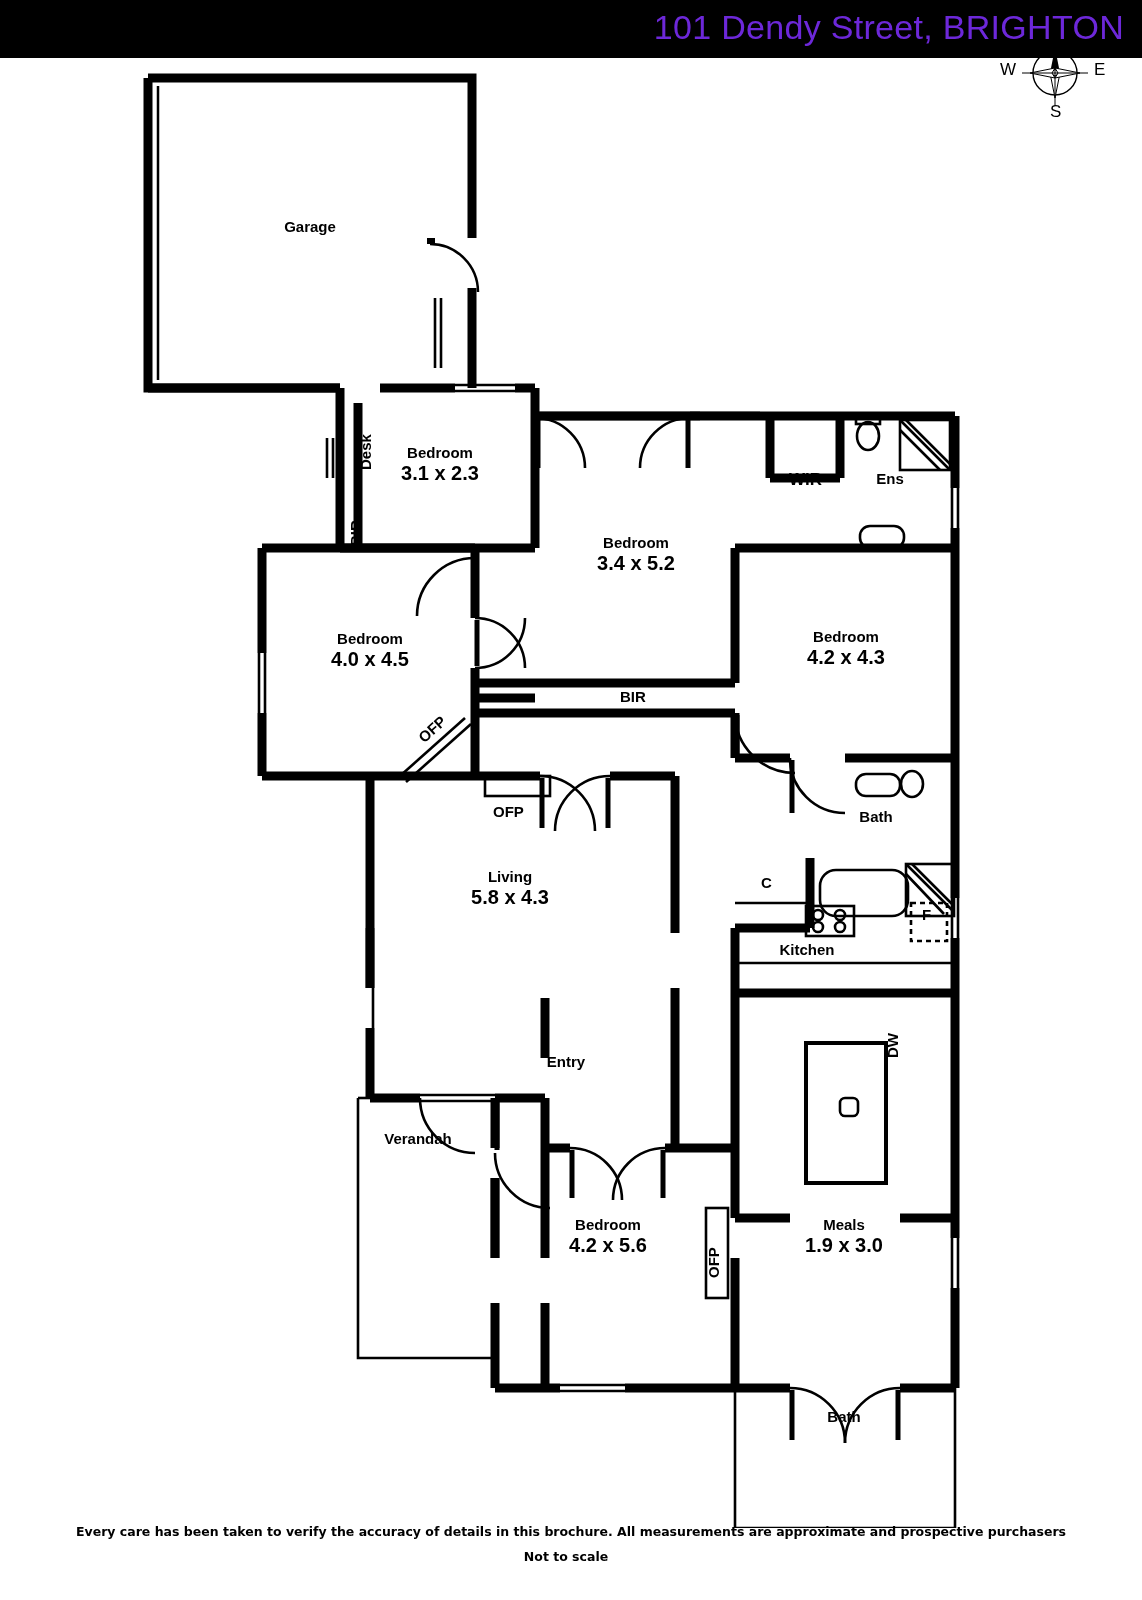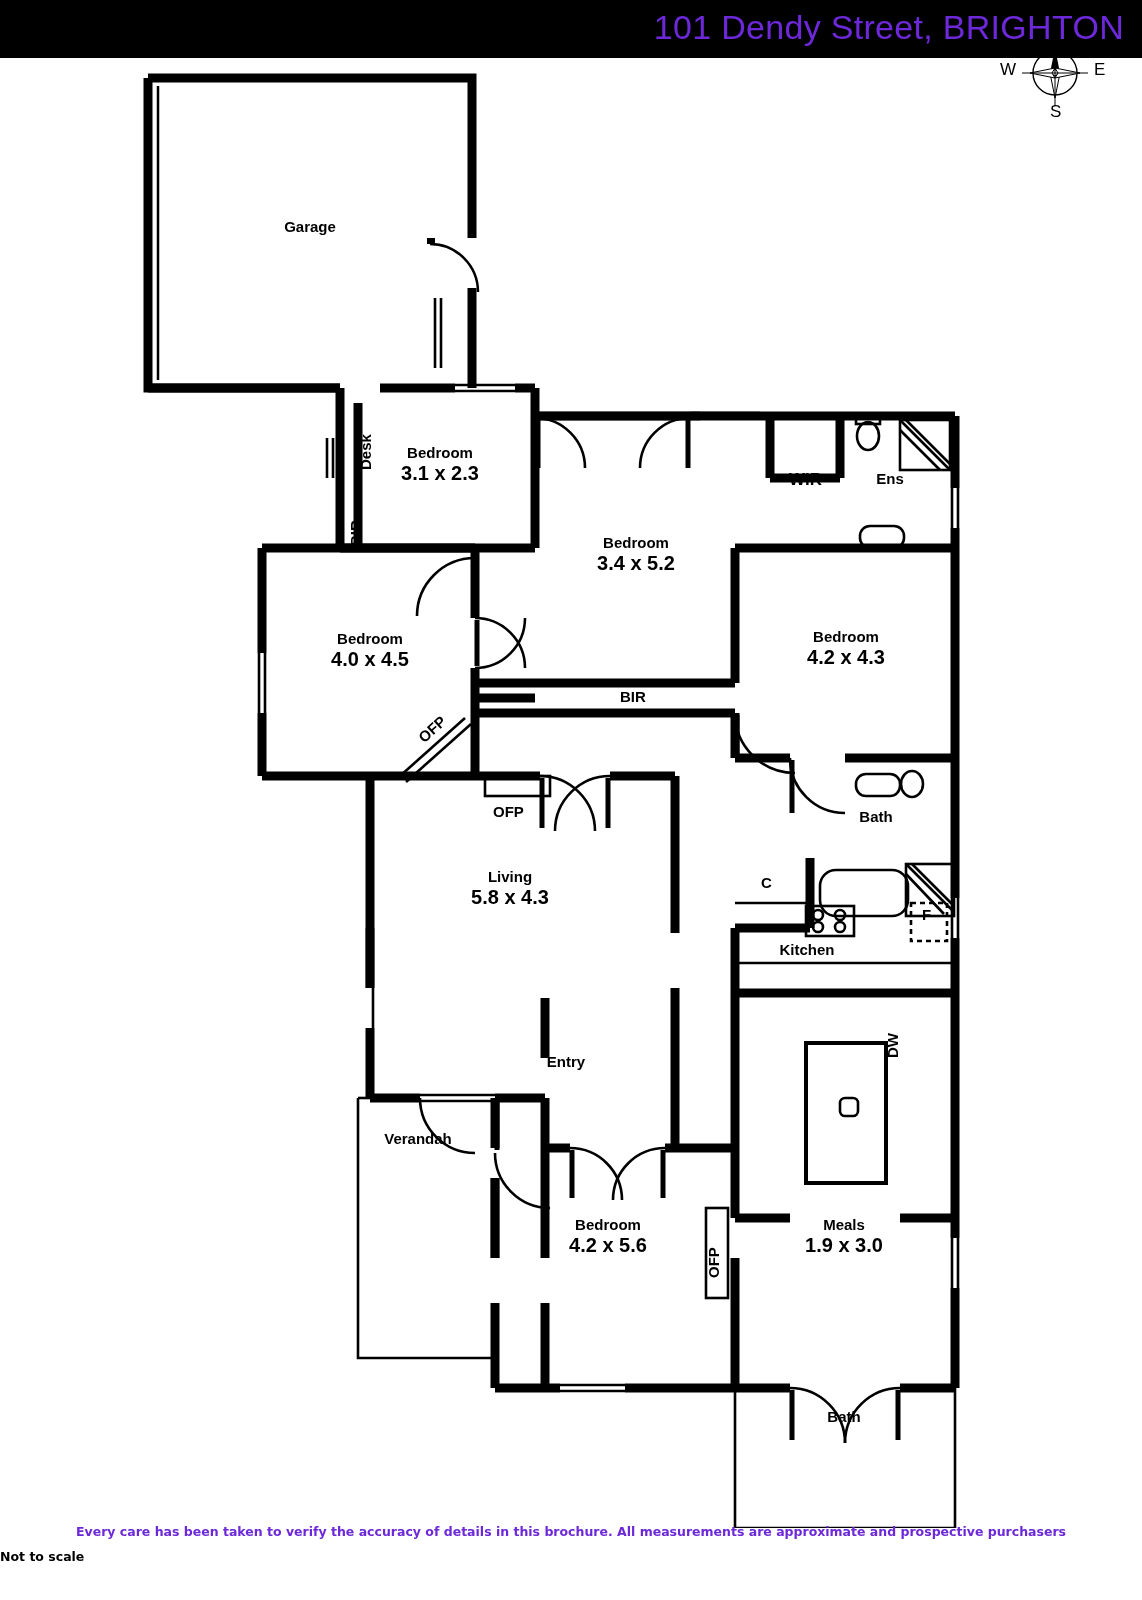--- a/index.html
+++ b/index.html
@@ -94,26 +94,26 @@
     left: 0;
     top: 1524px;
     width: 1142px;
     text-align: center;
   }
   #footer .disc-line {
     font-family: "DejaVu Sans", sans-serif;
     font-size: 12.5px;
     font-weight: bold;
     line-height: 1.35;
-    color: #6d28d9;
+    color: #000000;
   }
   #footer .nts {
     margin-top: 8px;
     margin-right: 10px;
-    text-align: left;
+    text-align: center;
     font-family: "DejaVu Sans", sans-serif;
     font-size: 12.5px;
     font-weight: bold;
     color: #000;
   }
 </style>
 </head>
 <body>
 
 <div id="header-bar"></div>

